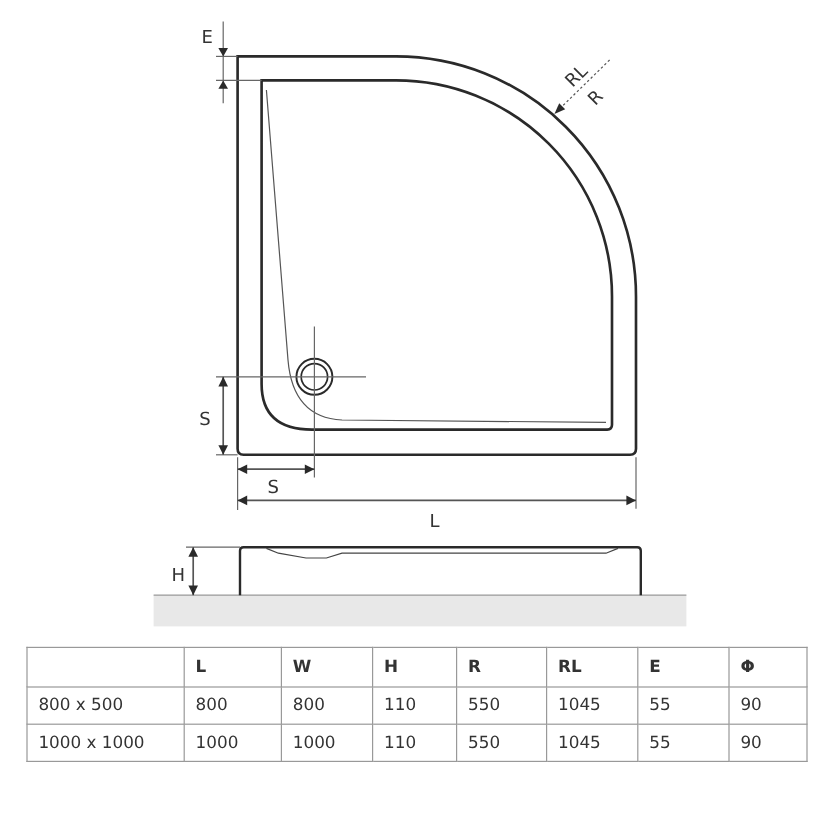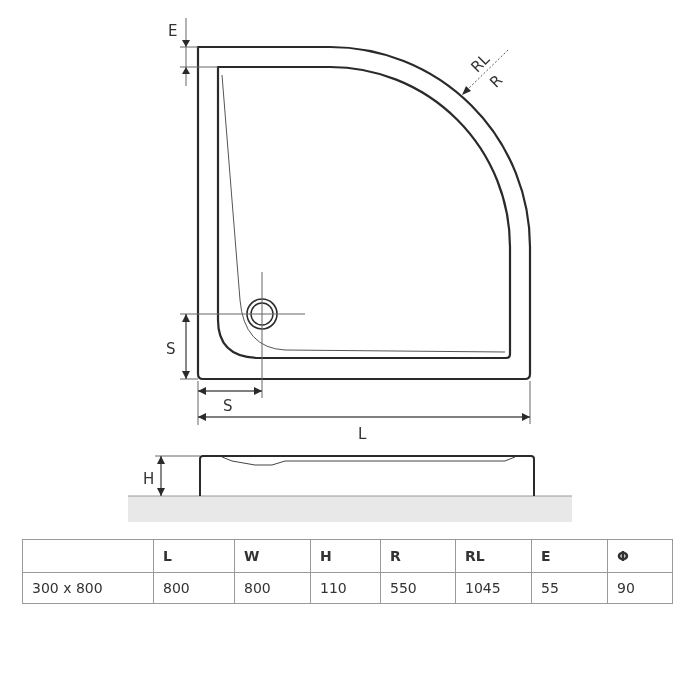--- a/index.html
+++ b/index.html
@@ -86,23 +86,33 @@
     <th style="width:121px"></th>
     <th style="width:71px">L</th>
     <th style="width:66px">W</th>
     <th style="width:60px">H</th>
     <th style="width:65px">R</th>
     <th style="width:66px">RL</th>
     <th style="width:66px">E</th>
     <th style="width:55px">Φ</th>
   </tr>
   <tr>
-    <td>300 x 800</td>
+    <td>800 x 500</td>
     <td>800</td>
     <td>800</td>
+    <td>110</td>
+    <td>550</td>
+    <td>1045</td>
+    <td>55</td>
+    <td>90</td>
+  </tr>
+  <tr>
+    <td>1000 x 1000</td>
+    <td>1000</td>
+    <td>1000</td>
     <td>110</td>
     <td>550</td>
     <td>1045</td>
     <td>55</td>
     <td>90</td>
   </tr>
 </tbody>
   </table>
 
 </body></html>

